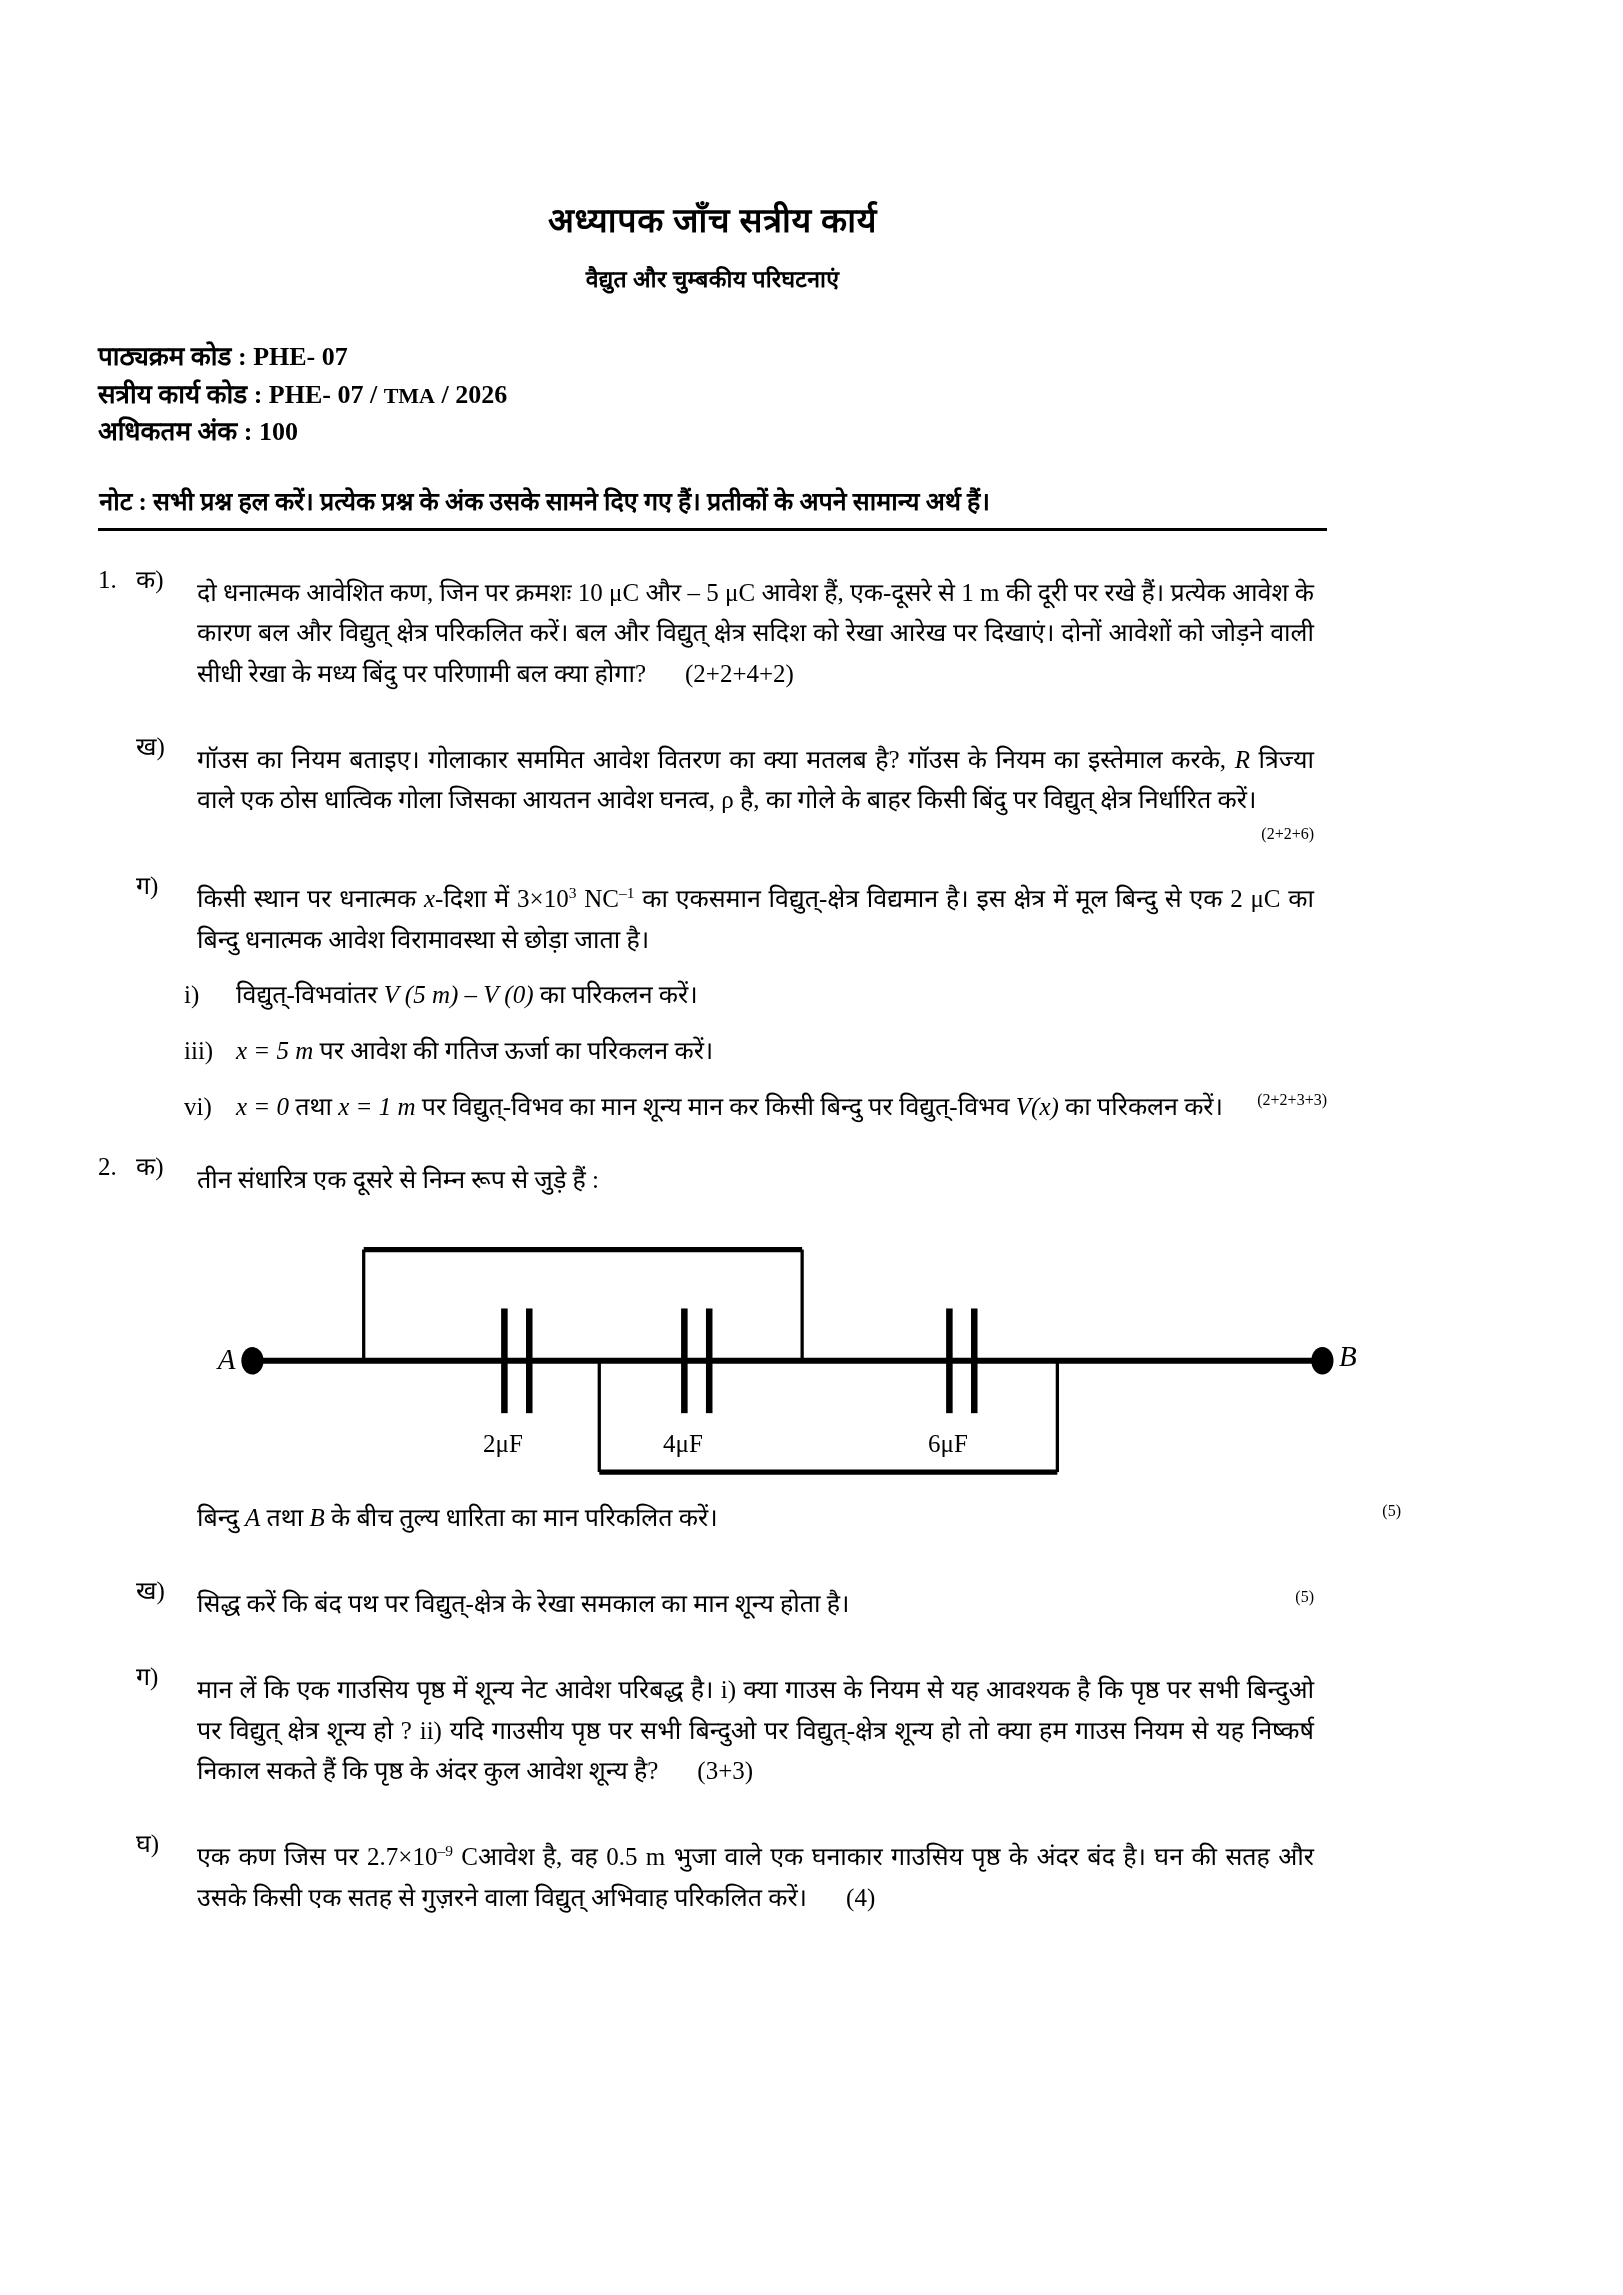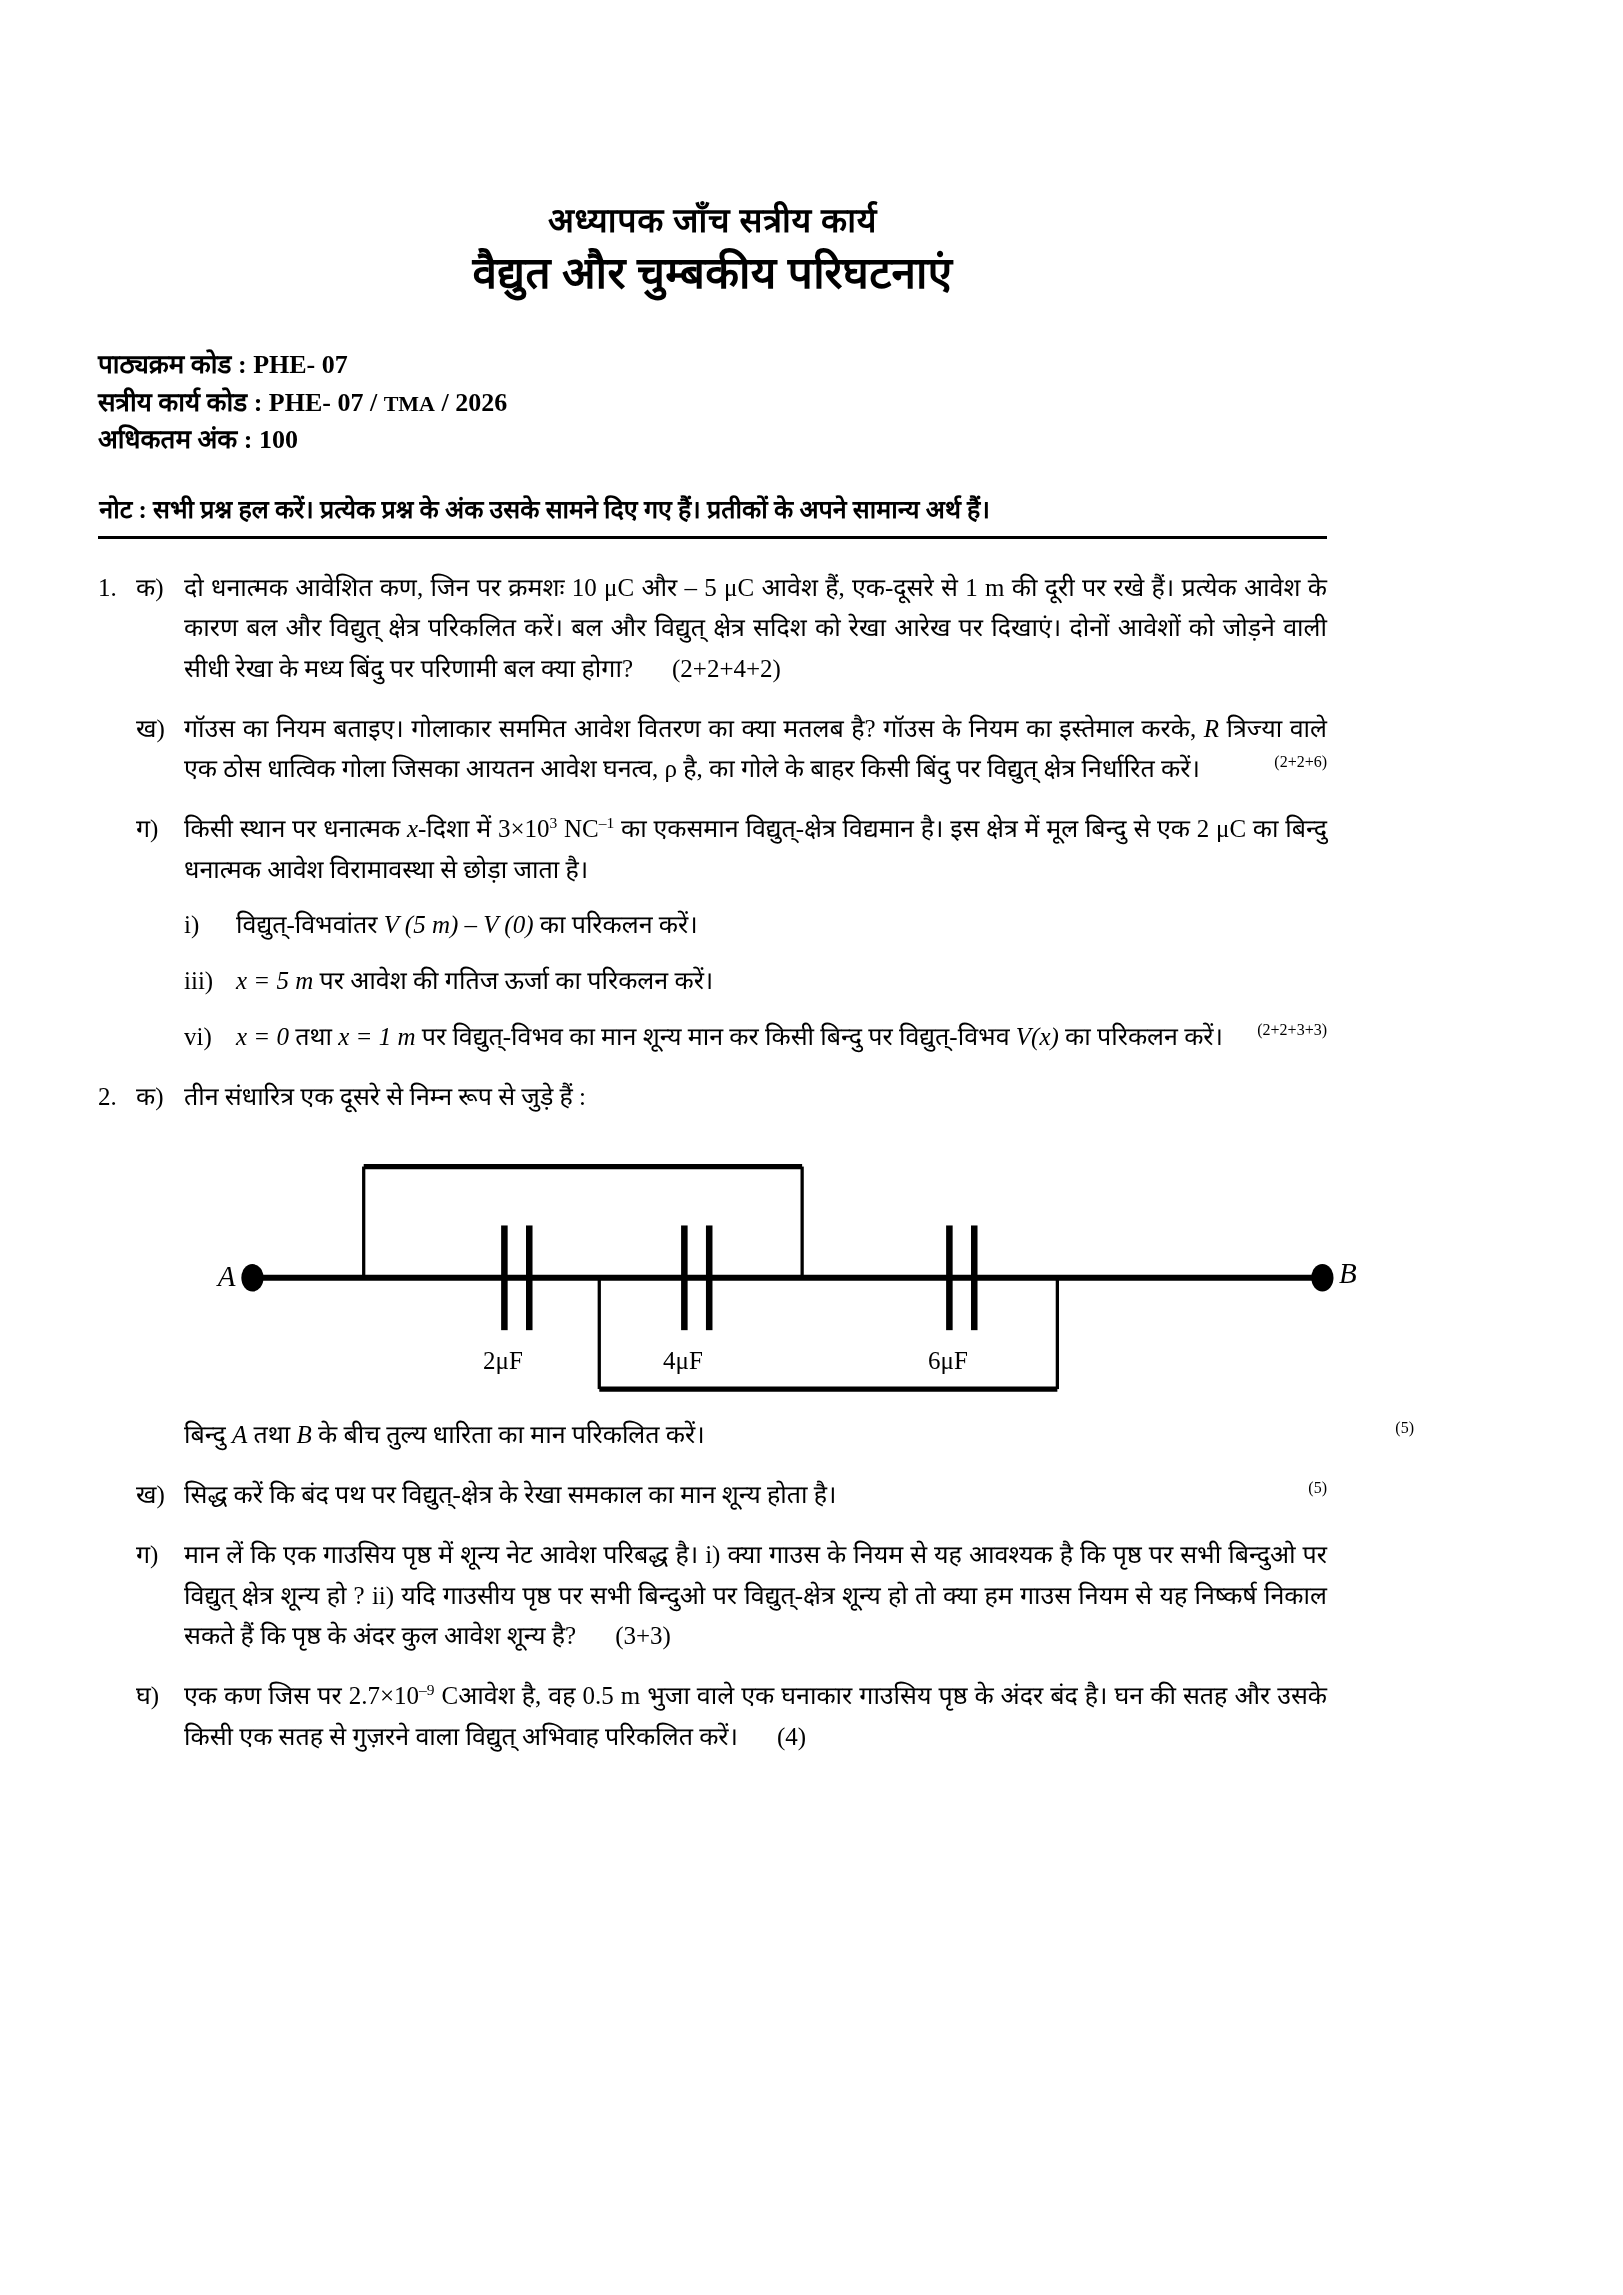--- a/index.html
+++ b/index.html
@@ -29,25 +29,25 @@
     padding-top: 186px;
     text-align: center;
   }
   .doc-title-1 {
     font-size: 34px;
     font-weight: bold;
     letter-spacing: 0.7px;
     line-height: 1.28;
   }
   .doc-title-2 {
-    font-size: 44px;
+    font-size: 23px;
     font-weight: bold;
     letter-spacing: 0.3px;
     line-height: 1.28;
-    margin-top: 3px;
+    margin-top: 22px;
   }
 
   .code-block {
     margin-top: 44px;
     text-align: left;
     padding-right: 21px;
   }
   .code-line {
     font-size: 26px;
     font-weight: bold;
@@ -101,21 +101,21 @@
     line-height: 1.62;
     text-align: left;
   }
   .q-body {
     flex: 1 1 auto;
     font-size: 25px;
     line-height: 1.62;
     text-align: justify;
     position: relative;
   }
-  .q-body p { margin: 0; }
+  .q-body p { margin: 13px; }
 
   .marks {
     float: right;
     margin-left: 26px;
     font-size: 16px;
     white-space: nowrap;
   }
   .marks-inline {
     display: inline-block;
     margin-left: 39px;

